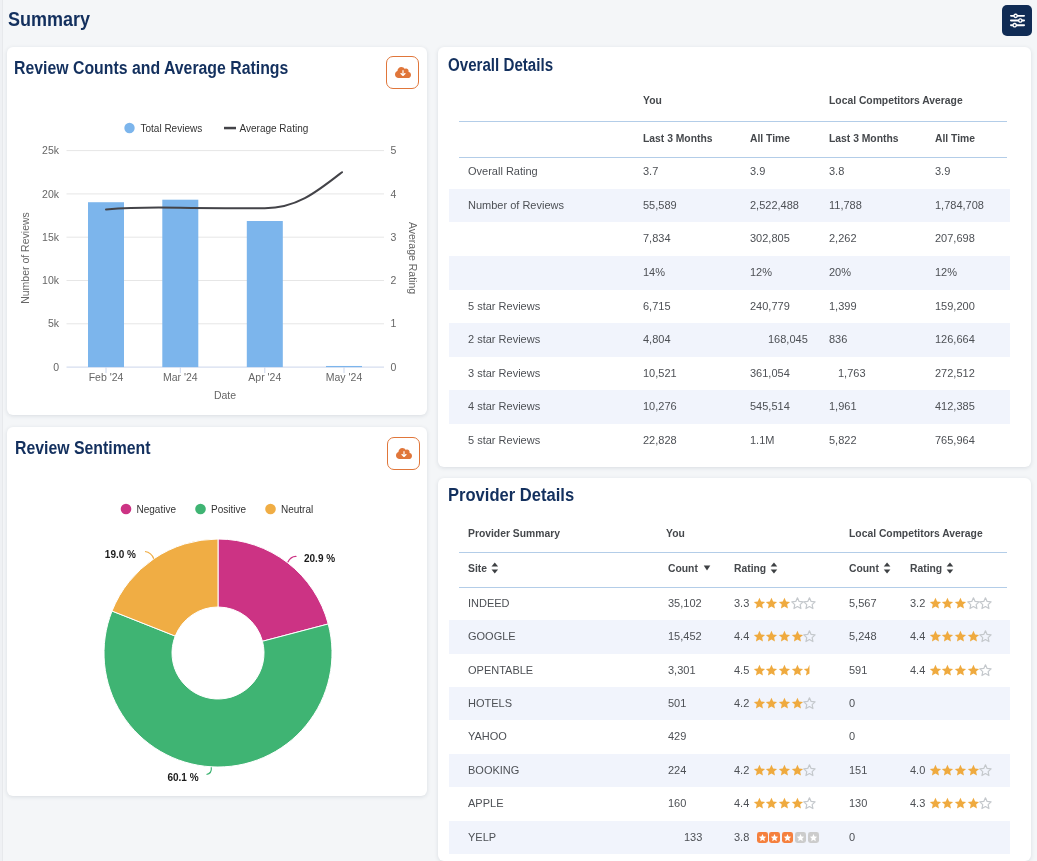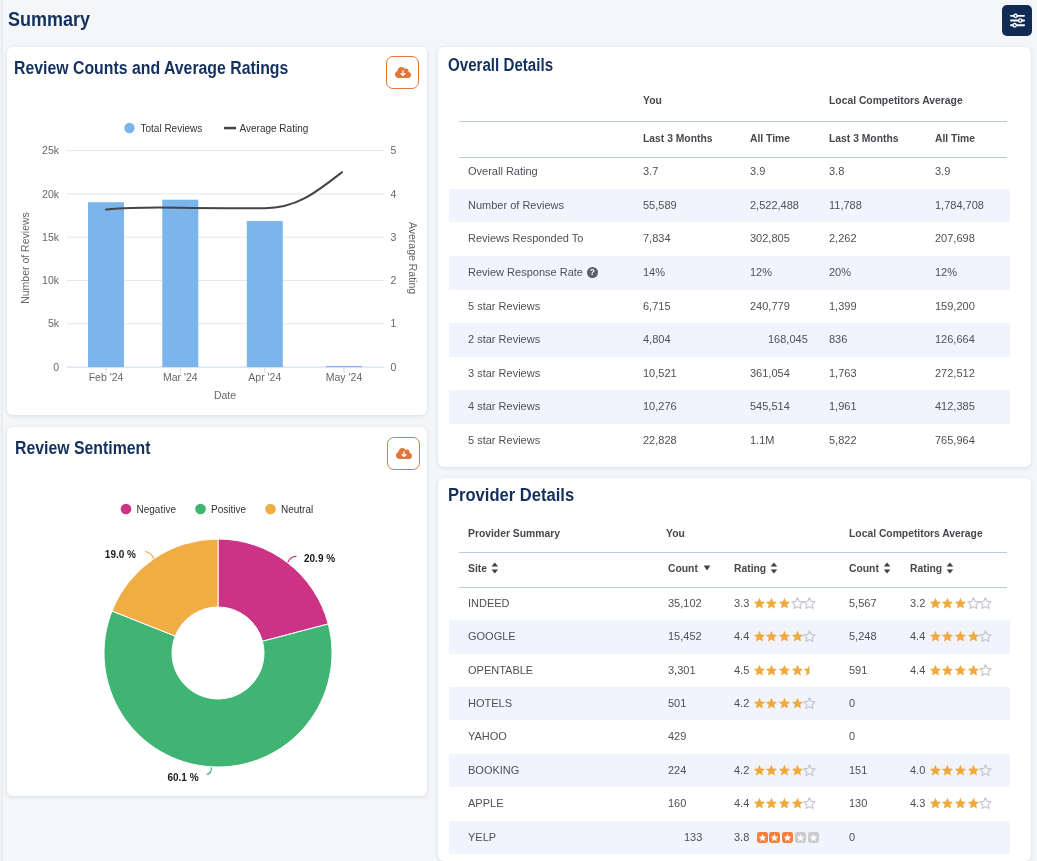--- a/index.html
+++ b/index.html
@@ -111,46 +111,44 @@
 <div class="cell" style="left:205px;top:108.2px;line-height:33.6px">3.7</div>
 <div class="cell" style="left:312px;top:108.2px;line-height:33.6px">3.9</div>
 <div class="cell" style="left:391px;top:108.2px;line-height:33.6px">3.8</div>
 <div class="cell" style="left:497px;top:108.2px;line-height:33.6px">3.9</div>
 <div class="stripe" style="left:11px;top:141.8px;width:561px;height:33.6px"></div>
 <div class="cell" style="left:30px;top:141.8px;line-height:33.6px">Number of Reviews</div>
 <div class="cell" style="left:205px;top:141.8px;line-height:33.6px">55,589</div>
 <div class="cell" style="left:312px;top:141.8px;line-height:33.6px">2,522,488</div>
 <div class="cell" style="left:391px;top:141.8px;line-height:33.6px">11,788</div>
 <div class="cell" style="left:497px;top:141.8px;line-height:33.6px">1,784,708</div>
-<div class="cell" style="left:30px;top:175.4px;line-height:33.6px">Reviews Responded To</div>
 <div class="cell" style="left:205px;top:175.4px;line-height:33.6px">7,834</div>
 <div class="cell" style="left:312px;top:175.4px;line-height:33.6px">302,805</div>
 <div class="cell" style="left:391px;top:175.4px;line-height:33.6px">2,262</div>
 <div class="cell" style="left:497px;top:175.4px;line-height:33.6px">207,698</div>
 <div class="stripe" style="left:11px;top:209.0px;width:561px;height:33.6px"></div>
-<div class="cell" style="left:30px;top:209.0px;line-height:33.6px">Review Response Rate<span class="q">?</span></div>
 <div class="cell" style="left:205px;top:209.0px;line-height:33.6px">14%</div>
 <div class="cell" style="left:312px;top:209.0px;line-height:33.6px">12%</div>
 <div class="cell" style="left:391px;top:209.0px;line-height:33.6px">20%</div>
 <div class="cell" style="left:497px;top:209.0px;line-height:33.6px">12%</div>
 <div class="cell" style="left:30px;top:242.6px;line-height:33.6px">5 star Reviews</div>
 <div class="cell" style="left:205px;top:242.6px;line-height:33.6px">6,715</div>
 <div class="cell" style="left:312px;top:242.6px;line-height:33.6px">240,779</div>
 <div class="cell" style="left:391px;top:242.6px;line-height:33.6px">1,399</div>
 <div class="cell" style="left:497px;top:242.6px;line-height:33.6px">159,200</div>
 <div class="stripe" style="left:11px;top:276.2px;width:561px;height:33.6px"></div>
 <div class="cell" style="left:30px;top:276.2px;line-height:33.6px">2 star Reviews</div>
 <div class="cell" style="left:205px;top:276.2px;line-height:33.6px">4,804</div>
 <div class="cell" style="left:330px;top:276.2px;line-height:33.6px">168,045</div>
 <div class="cell" style="left:391px;top:276.2px;line-height:33.6px">836</div>
 <div class="cell" style="left:497px;top:276.2px;line-height:33.6px">126,664</div>
 <div class="cell" style="left:30px;top:309.8px;line-height:33.6px">3 star Reviews</div>
 <div class="cell" style="left:205px;top:309.8px;line-height:33.6px">10,521</div>
 <div class="cell" style="left:312px;top:309.8px;line-height:33.6px">361,054</div>
-<div class="cell" style="left:391px;top:309.8px;line-height:33.6px">1,763</div>
+<div class="cell" style="left:400px;top:309.8px;line-height:33.6px">1,763</div>
 <div class="cell" style="left:497px;top:309.8px;line-height:33.6px">272,512</div>
 <div class="stripe" style="left:11px;top:343.4px;width:561px;height:33.6px"></div>
 <div class="cell" style="left:30px;top:343.4px;line-height:33.6px">4 star Reviews</div>
 <div class="cell" style="left:205px;top:343.4px;line-height:33.6px">10,276</div>
 <div class="cell" style="left:312px;top:343.4px;line-height:33.6px">545,514</div>
 <div class="cell" style="left:391px;top:343.4px;line-height:33.6px">1,961</div>
 <div class="cell" style="left:497px;top:343.4px;line-height:33.6px">412,385</div>
 <div class="cell" style="left:30px;top:377.0px;line-height:33.6px">5 star Reviews</div>
 <div class="cell" style="left:205px;top:377.0px;line-height:33.6px">22,828</div>
 <div class="cell" style="left:312px;top:377.0px;line-height:33.6px">1.1M</div>

